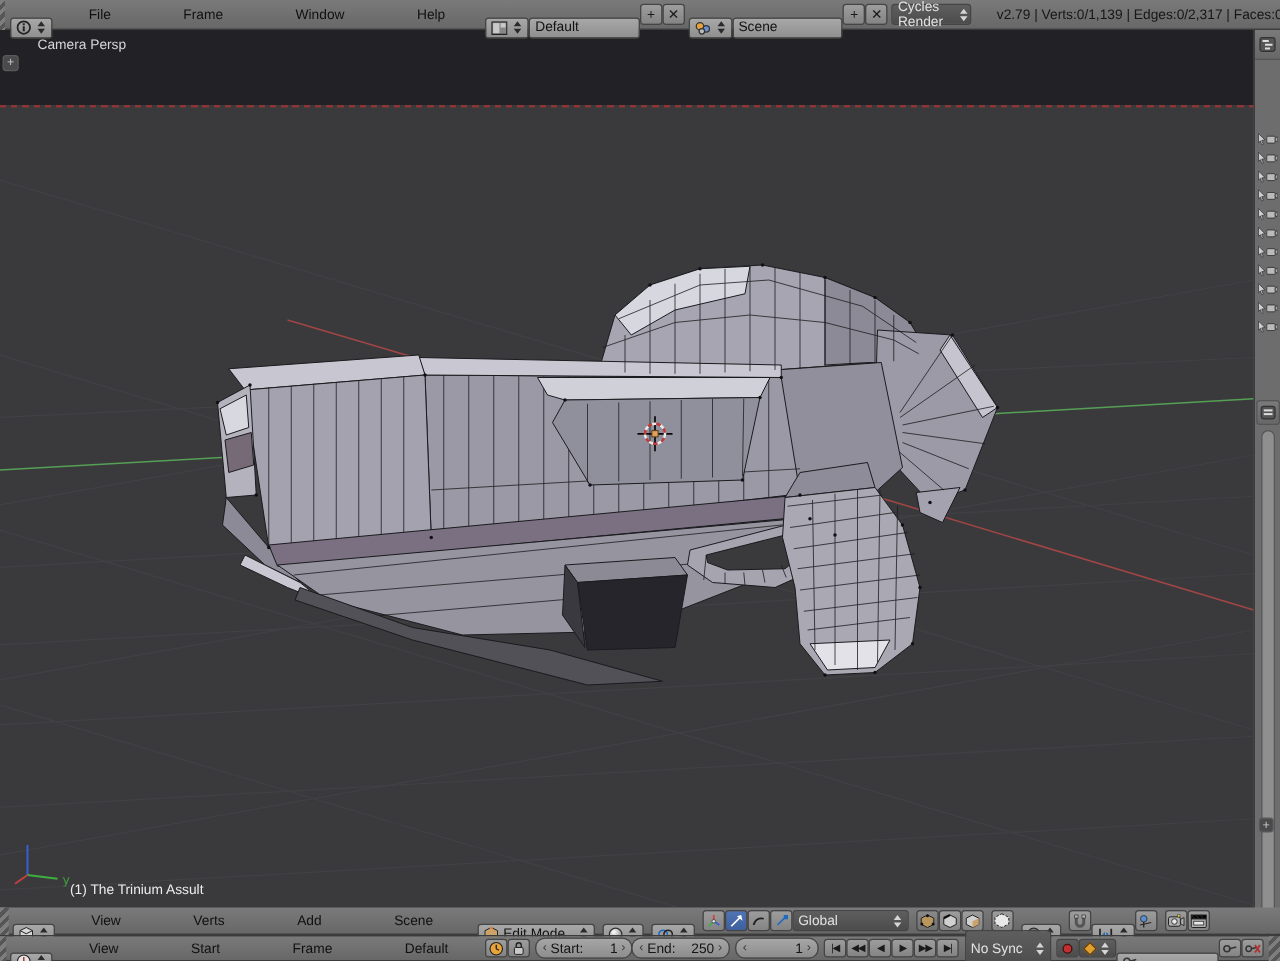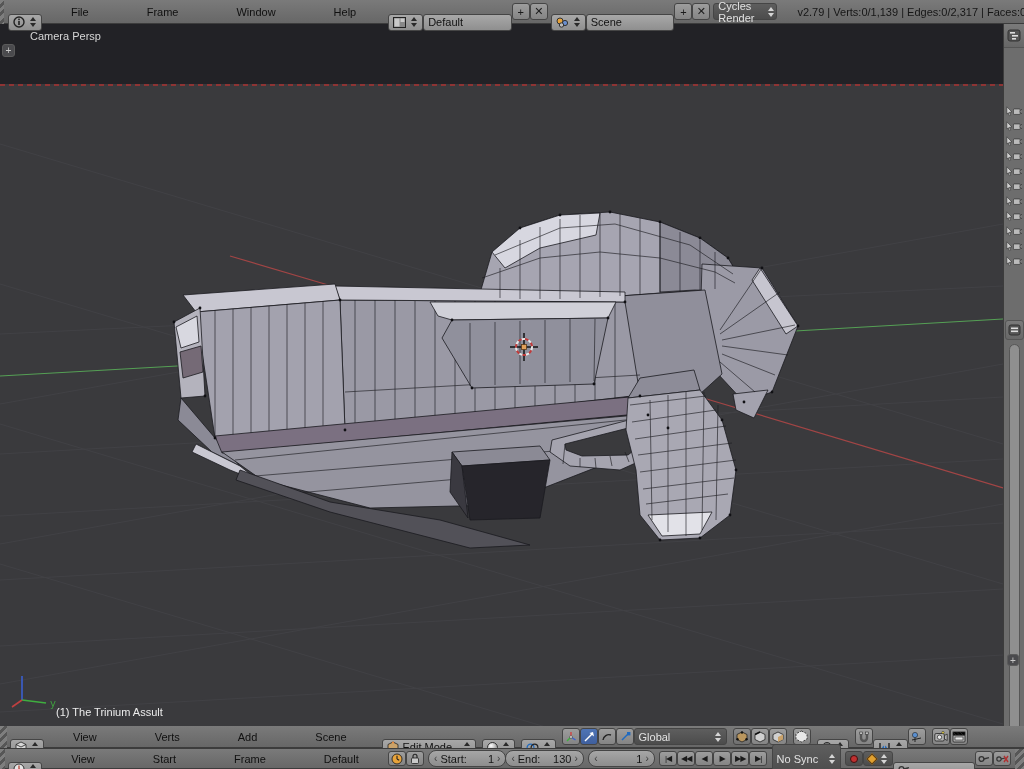--- a/index.html
+++ b/index.html
@@ -656,21 +656,21 @@
   <div class="sep"></div>
   <div class="numfield" style="width:102px">
     <span class="arr">‹</span>
     <span>Start:</span>
     <span class="val">1</span>
     <span class="arr">›</span>
   </div>
   <div class="numfield" style="width:102px;border-radius:8px;margin-left:-1px">
     <span class="arr">‹</span>
     <span>End:</span>
-    <span class="val">130</span>
+    <span class="val">250</span>
     <span class="arr">›</span>
   </div>
   <div class="sep"></div>
   <div class="numfield" style="width:86px">
     <span class="arr">‹</span>
     <span class="val">1</span>
     <span class="arr">›</span>
   </div>
   <div class="sep"></div>
   <div class="btn pbbtn" style="height:15px">

